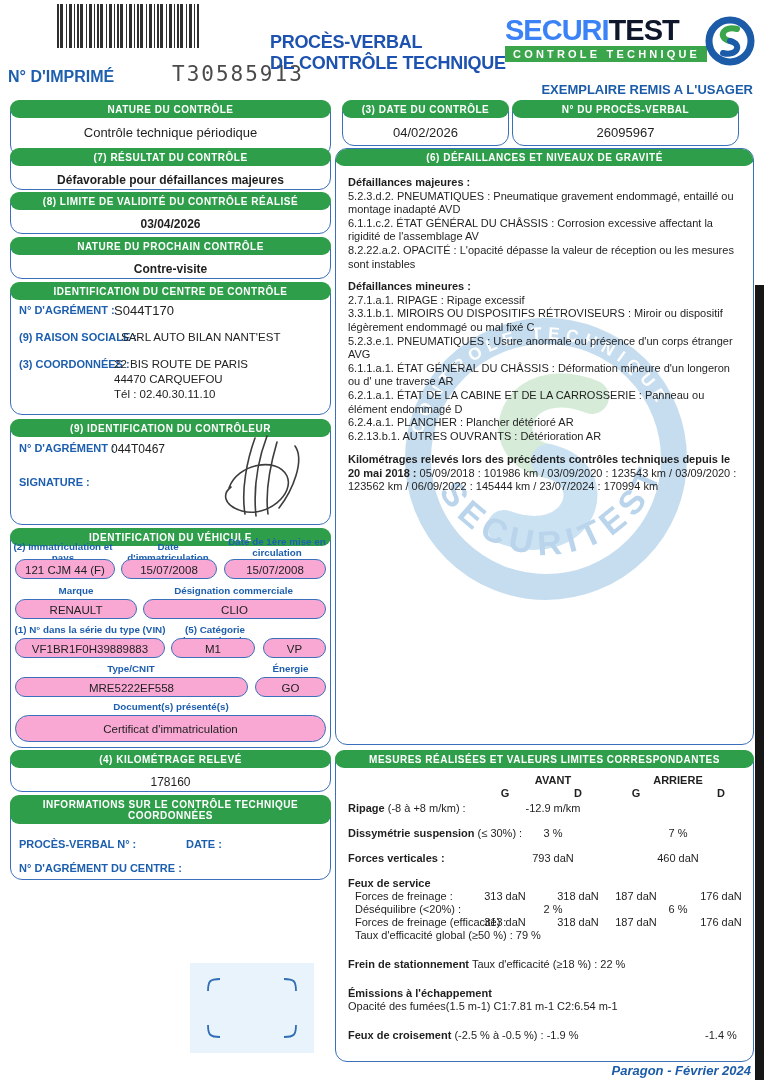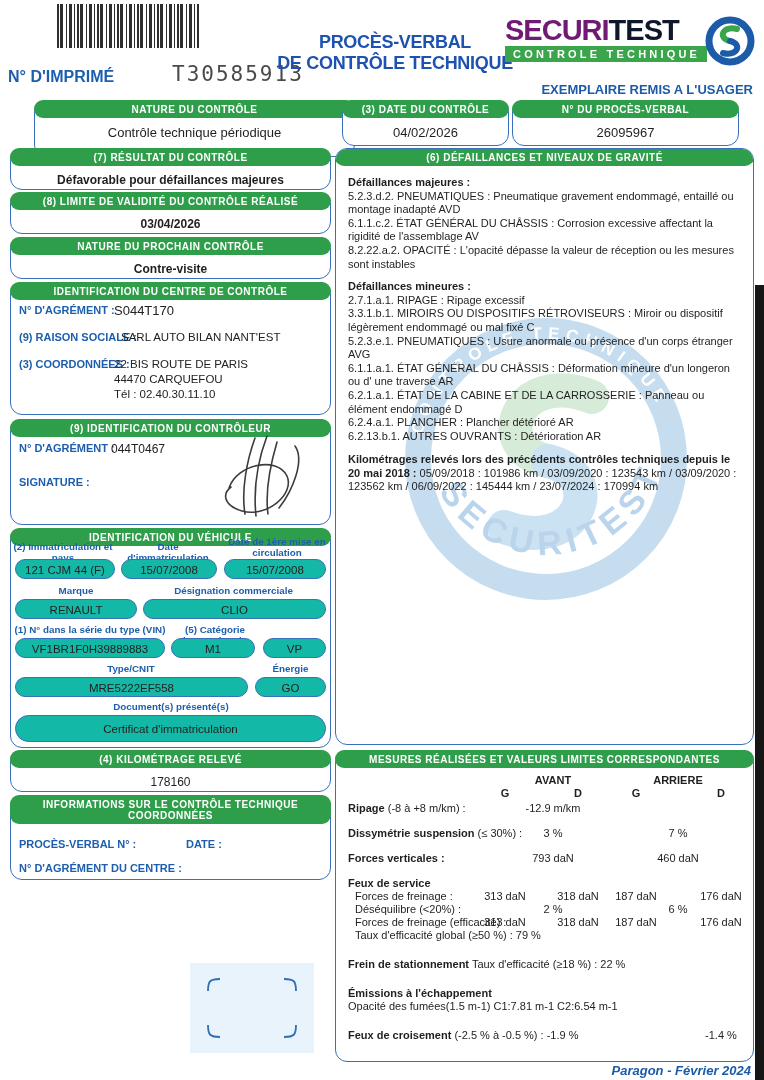--- a/index.html
+++ b/index.html
@@ -11,36 +11,36 @@
   .sec-val{text-align:center;font-size:13px;padding-top:7px;}
   .bold{font-weight:bold;}
   .blab{position:absolute;color:#1d5fae;font-weight:bold;font-size:11px;white-space:nowrap;}
   .bval{position:absolute;font-size:11.5px;color:#222;white-space:nowrap;}
 
   
   .barcode{position:absolute;left:57px;top:4px;width:142px;height:44px;
     background:repeating-linear-gradient(90deg,#2e2e2e 0 2px,#fff 2px 3px,#2e2e2e 3px 6px,#fff 6px 9px,#2e2e2e 9px 10px,#fff 10px 12px,#2e2e2e 12px 15px,#fff 15px 17px,#2e2e2e 17px 18px,#fff 18px 20px);}
   .imprime-label{position:absolute;left:8px;top:68px;color:#1d5fae;font-weight:bold;font-size:16px;}
   .imprime-number{position:absolute;left:172px;top:62px;color:#4a4a4a;font-family:"DejaVu Sans Mono",monospace;font-size:21px;letter-spacing:2px;}
-  .doc-title{position:absolute;left:270px;top:32px;width:250px;text-align:center;color:#1d52b0;font-weight:bold;font-size:18px;line-height:21px;letter-spacing:-.3px;}
+  .doc-title{position:absolute;left:270px;top:32px;width:250px;color:#1d52b0;font-weight:bold;font-size:18px;line-height:21px;letter-spacing:-.3px;}
   .brand{position:absolute;left:505px;top:16px;width:250px;}
   .brand-word{font-size:29px;font-weight:bold;letter-spacing:-1px;line-height:28px;}
-  .brand-blue{color:#701a75;}
+  .brand-blue{color:#3b82f6;}
   .brand-green{color:#0f172a;}
   .brand-bar{display:inline-block;background:#3aa54b;color:#fff;font-weight:bold;font-size:11px;letter-spacing:3.2px;padding:2px 7px 2px 8px;margin-top:1px;}
   .brand-circle{position:absolute;right:0;top:0;}
   .copy-label{position:absolute;right:11px;top:82px;color:#1b5ba8;font-weight:bold;font-size:13px;}
 
   
   .def-body{position:relative;padding:8px 12px 0 12px;font-size:11px;line-height:13.6px;z-index:1;}
   .def-title{font-weight:bold;margin-top:9px;}
   .watermark{position:absolute;left:60px;top:160px;z-index:0;opacity:.85;}
 
   
-  .pill{position:absolute;border:1.5px solid #3a6fba;border-radius:12px;height:20px;line-height:20px;text-align:center;font-size:11.5px;color:#222;box-sizing:border-box;background:#14b8a6;}
+  .pill{position:absolute;border:1.5px solid #3a6fba;border-radius:12px;height:20px;line-height:20px;text-align:center;font-size:11.5px;color:#222;box-sizing:border-box;background:#f9a8d4;}
   .vlab{position:absolute;color:#1d5fae;font-weight:bold;font-size:9.8px;text-align:center;line-height:10.5px;}
 
   
   .mes-body{position:relative;padding:4px 0 0 12px;font-size:11px;}
   .mrow{position:relative;height:13px;line-height:13px;white-space:nowrap;}
   .gap12{margin-top:12px;} .gap9{margin-top:16px;} .gap2{margin-top:2px;}
   .ind{padding-left:7px;}
   .c1,.c2,.c3,.c4,.cav,.car{position:absolute;text-align:center;top:0;}
   .c1{left:125px;width:64px;} .c2{left:198px;width:64px;}
   .c3{left:256px;width:64px;} .c4{left:341px;width:64px;}
@@ -70,21 +70,21 @@
     <div class="brand-circle">
       <svg width="50" height="50" viewBox="0 0 50 50">
         <circle cx="25" cy="25" r="21" fill="#fff" stroke="#1b5ba8" stroke-width="7"></circle>
         <path d="M32 13 C18 9, 12 22, 25 25" fill="none" stroke="#3aa54b" stroke-width="6" stroke-linecap="round"></path>
         <path d="M25 25 C38 28, 32 41, 18 37" fill="none" stroke="#1b5ba8" stroke-width="6" stroke-linecap="round"></path>
       </svg>
     </div>
   </div>
   <div class="copy-label">EXEMPLAIRE REMIS A L'USAGER</div>
 
-  <div class="sec" style="left:10px;top:100px;width:321px;height:57px;margin-left:24px;">
+  <div class="sec" style="left:10px;top:100px;width:321px;height:57px;">
     <div class="sec-head">NATURE DU CONTRÔLE</div>
     <div class="sec-val">Contrôle technique périodique</div>
   </div>
   <div class="sec" style="left:342px;top:100px;width:167px;height:46px;">
     <div class="sec-head">(3) DATE DU CONTRÔLE</div>
     <div class="sec-val">04/02/2026</div>
   </div>
   <div class="sec" style="left:512px;top:100px;width:227px;height:46px;">
     <div class="sec-head">N° DU PROCÈS-VERBAL</div>
     <div class="sec-val">26095967</div>

